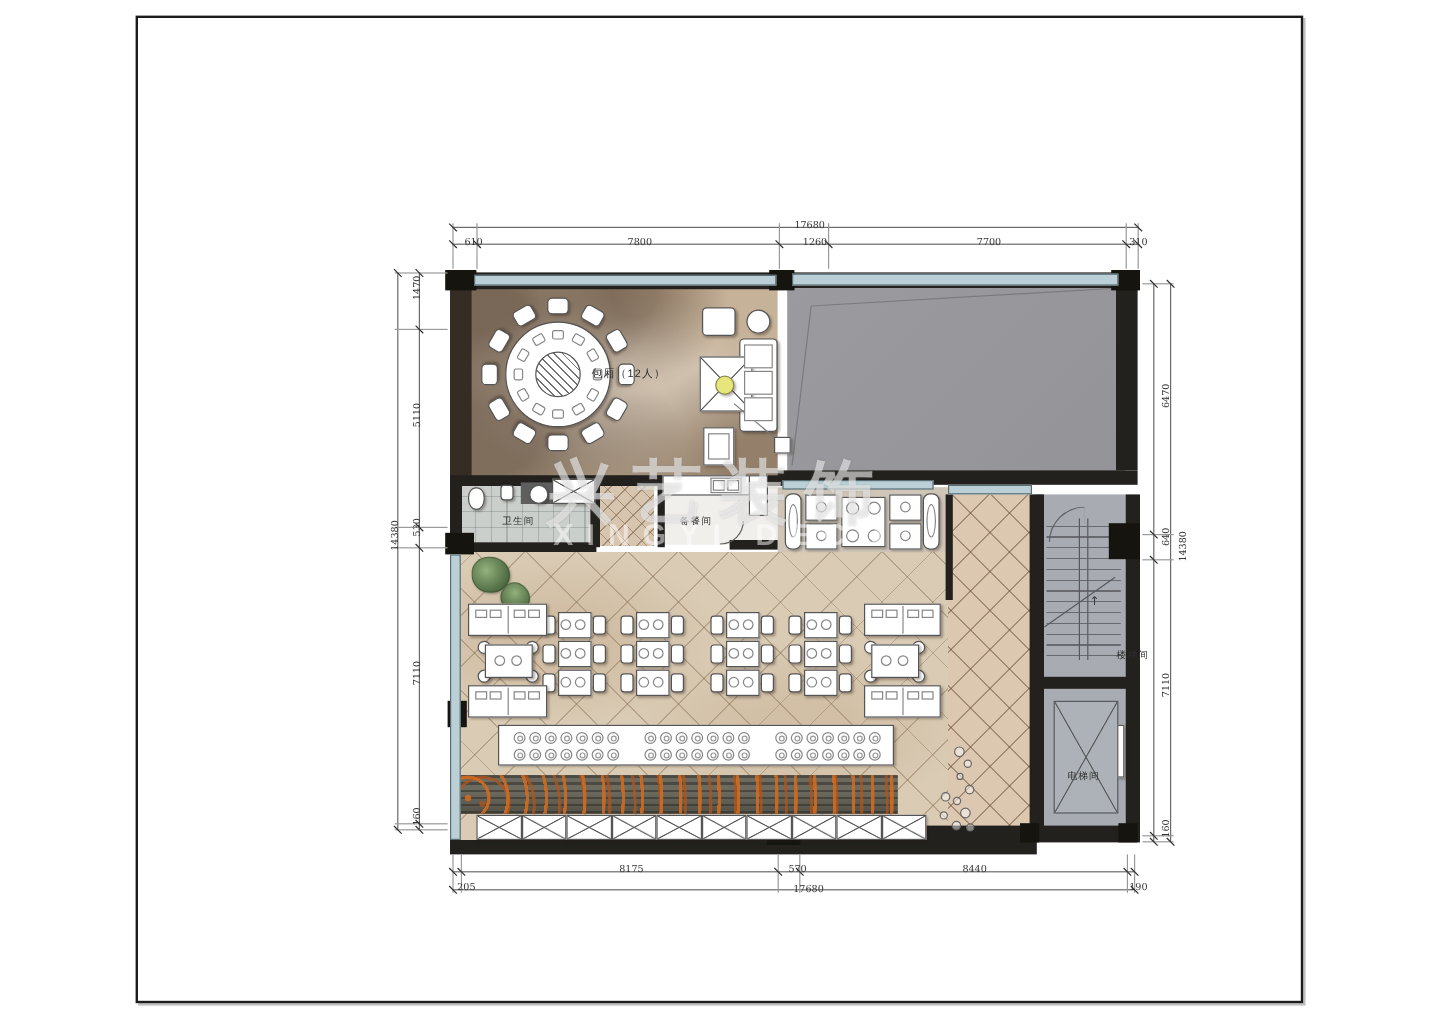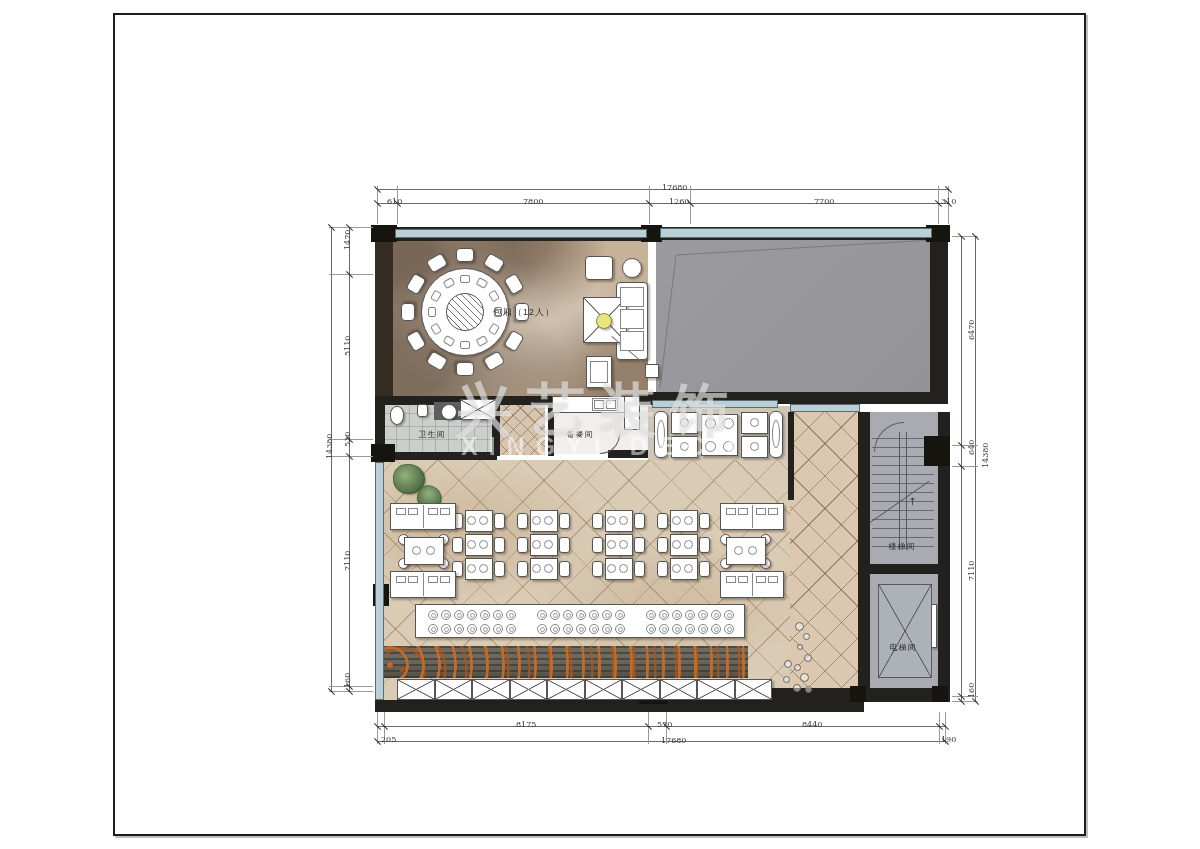--- a/index.html
+++ b/index.html
@@ -135,21 +135,21 @@
   <div class="mini circ" style="left:750px;top:418px;width:9px;height:9px;"></div>
   <div class="mini circ" style="left:750px;top:442px;width:9px;height:9px;"></div>
   <div class="furn" style="left:769px;top:411px;width:14px;height:47px;border-radius:6px;"></div>
   <div class="mini circ" style="left:772px;top:420px;width:8px;height:28px;"></div>
 
   <div class="furn" style="left:415px;top:604px;width:330px;height:34px;"></div>
 
   <div class="rlab" style="left:524px;top:312px;">包厢（12人）</div>
   <div class="rlab" style="left:432px;top:434px;font-size:8px;">卫生间</div>
   <div class="rlab" style="left:580px;top:434px;font-size:8px;">备餐间</div>
-  <div class="rlab" style="left:902px;top:546px;font-size:8px;">楼梯间</div>
+  <div class="rlab" style="left:944px;top:546px;font-size:8px;">楼梯间</div>
   <div class="rlab" style="left:903px;top:647px;font-size:8px;">电梯间</div>
 
   <div class="wm" style="left:455px;top:372px;width:480px;height:110px;">
     <div class="wm-cn" style="left:0;top:0;">兴艺装饰</div>
     <div class="wm-en" style="left:6px;top:60px;">XINGYI DECO</div>
   </div>
 
  <div style="left: 375px; top: 227px; width: 287px; height: 14px; background: rgb(35, 33, 30); z-index: 2;"></div>
       <div style="left: 648px; top: 227px; width: 300px; height: 13px; background: rgb(35, 33, 30); z-index: 2;"></div>
       <div style="left: 375px; top: 240px; width: 18px; height: 158px; background: rgb(53, 44, 36); z-index: 2;"></div>

